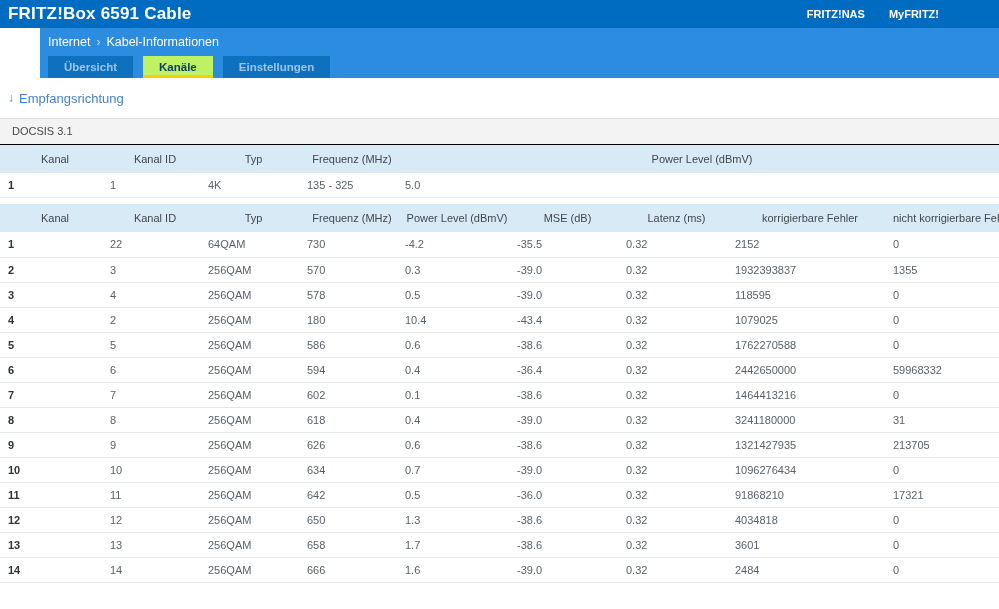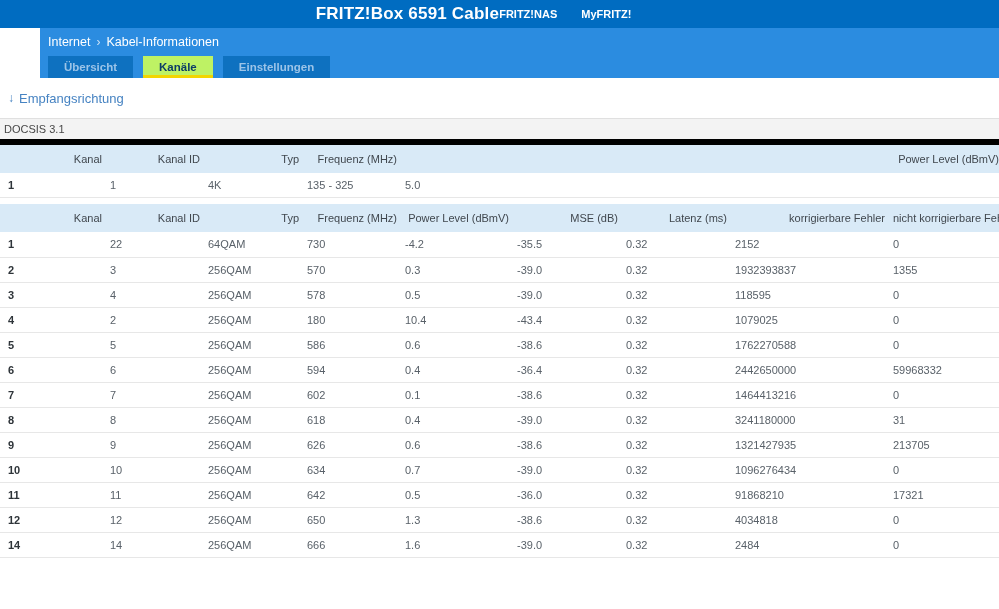--- a/index.html
+++ b/index.html
@@ -9,21 +9,21 @@
     font-family: "Liberation Sans", "DejaVu Sans", sans-serif;
     background: #ffffff;
   }
 
   
   .topbar {
     height: 28px;
     background: #006cc1;
     display: flex;
     align-items: center;
-    justify-content: center;
+    justify-content: space-between;
     padding: 0 0 0 8px;
   }
   .topbar-title {
     color: #ffffff;
     font-size: 17px;
     font-weight: bold;
     letter-spacing: 0.2px;
   }
   .topbar-links {
     display: flex;
@@ -98,40 +98,40 @@
     align-items: center;
     gap: 5px;
   }
   .direction-heading .arrow { font-size: 12px; }
 
   .section { margin-bottom: 6px; }
   .section-bar {
     height: 27px;
     background: #f3f3f3;
     border-top: 1px solid #e0e0e0;
-    border-bottom: 6px solid #000000;
-    display: flex;
-    align-items: center;
-    padding-left: 4px;
+    border-bottom: 1px solid #000000;
+    display: flex;
+    align-items: center;
+    padding-left: 12px;
     font-size: 11px;
     color: #474747;
   }
 
   table {
     width: 999px;
     border-collapse: collapse;
     table-layout: fixed;
   }
   thead th {
     background: #d9eaf7;
     height: 28px;
     font-size: 11px;
     font-weight: normal;
     color: #40474e;
-    text-align: right;
+    text-align: center;
     padding: 0 0 0 8px;
     white-space: nowrap;
     overflow: hidden;
   }
   tbody td {
     height: 25px;
     font-size: 11px;
     color: #596169;
     padding: 0 0 0 8px;
     border-bottom: 1px solid #e7e7e7;
@@ -361,20 +361,31 @@
             <td>12</td>
             <td>256QAM</td>
             <td>650</td>
             <td>1.3</td>
             <td>-38.6</td>
             <td>0.32</td>
             <td>4034818</td>
             <td>0</td>
           </tr>
           <tr>
+            <td>13</td>
+            <td>13</td>
+            <td>256QAM</td>
+            <td>658</td>
+            <td>1.7</td>
+            <td>-38.6</td>
+            <td>0.32</td>
+            <td>3601</td>
+            <td>0</td>
+          </tr>
+          <tr>
             <td>14</td>
             <td>14</td>
             <td>256QAM</td>
             <td>666</td>
             <td>1.6</td>
             <td>-39.0</td>
             <td>0.32</td>
             <td>2484</td>
             <td>0</td>
           </tr>

